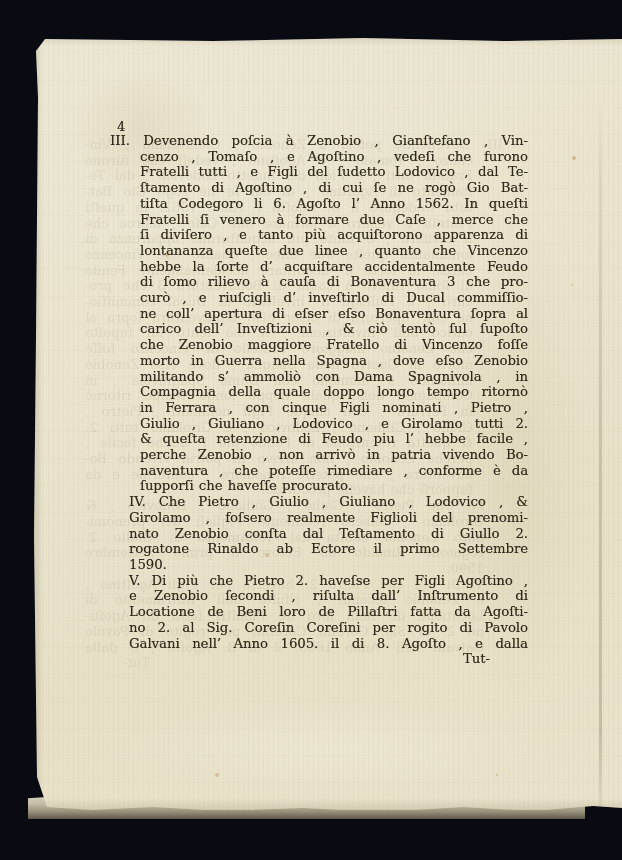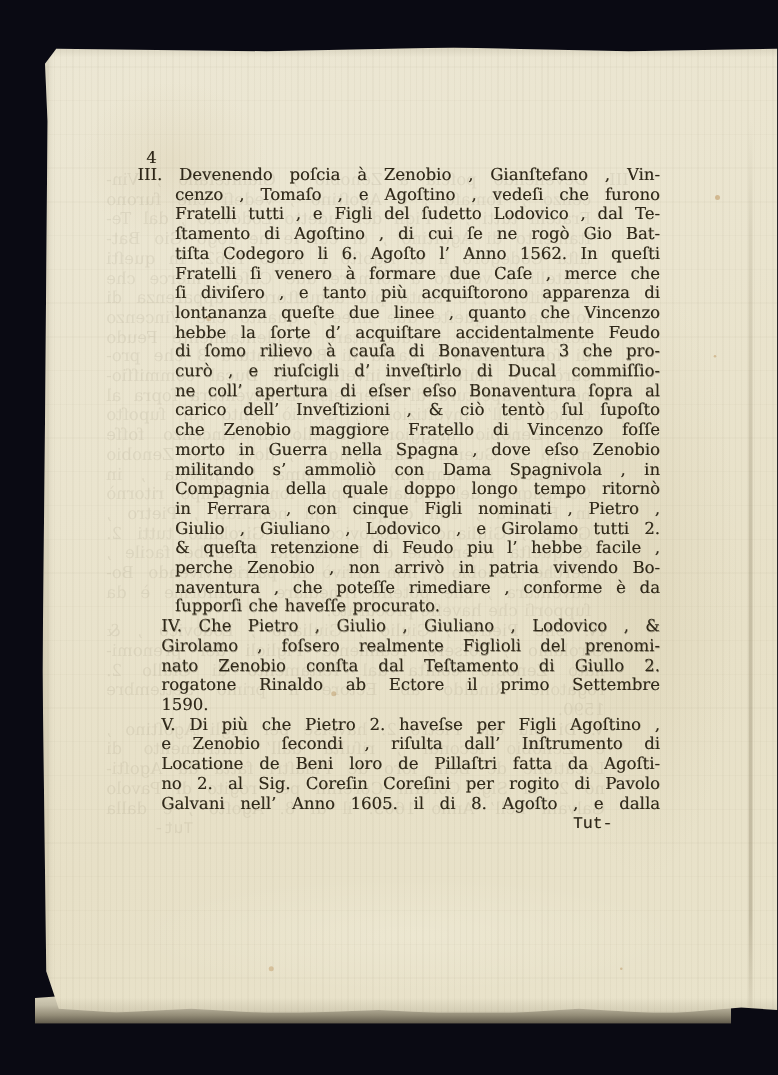--- a/index.html
+++ b/index.html
@@ -88,21 +88,21 @@
   .page-number{
     position:absolute;left:84px;top:82px;z-index:4;
     font-size:13px;color:#2f2819;text-shadow:.3px .3px .4px rgba(47,40,25,.45);
   }
 
   .line{text-align:justify;text-align-last:justify;}
   .line.short{text-align-last:left;}
   .section.s0 .line.first{margin-left:-30px;}
   .section.s1,.section.s2{margin-left:-11px;}
   .section.s1 .line.first,.section.s2 .line.first{margin-left:0;}
-  .catchword{text-align-last:right;padding-right:38px;font-family:Liberation Mono, monospace;}
+  .catchword{text-align-last:right;padding-right:38px;}
 </style>
 </head>
 <body>
 
 <div class="stage">
 
   <div class="under-stack"></div>
 
   <div class="paper">
 

